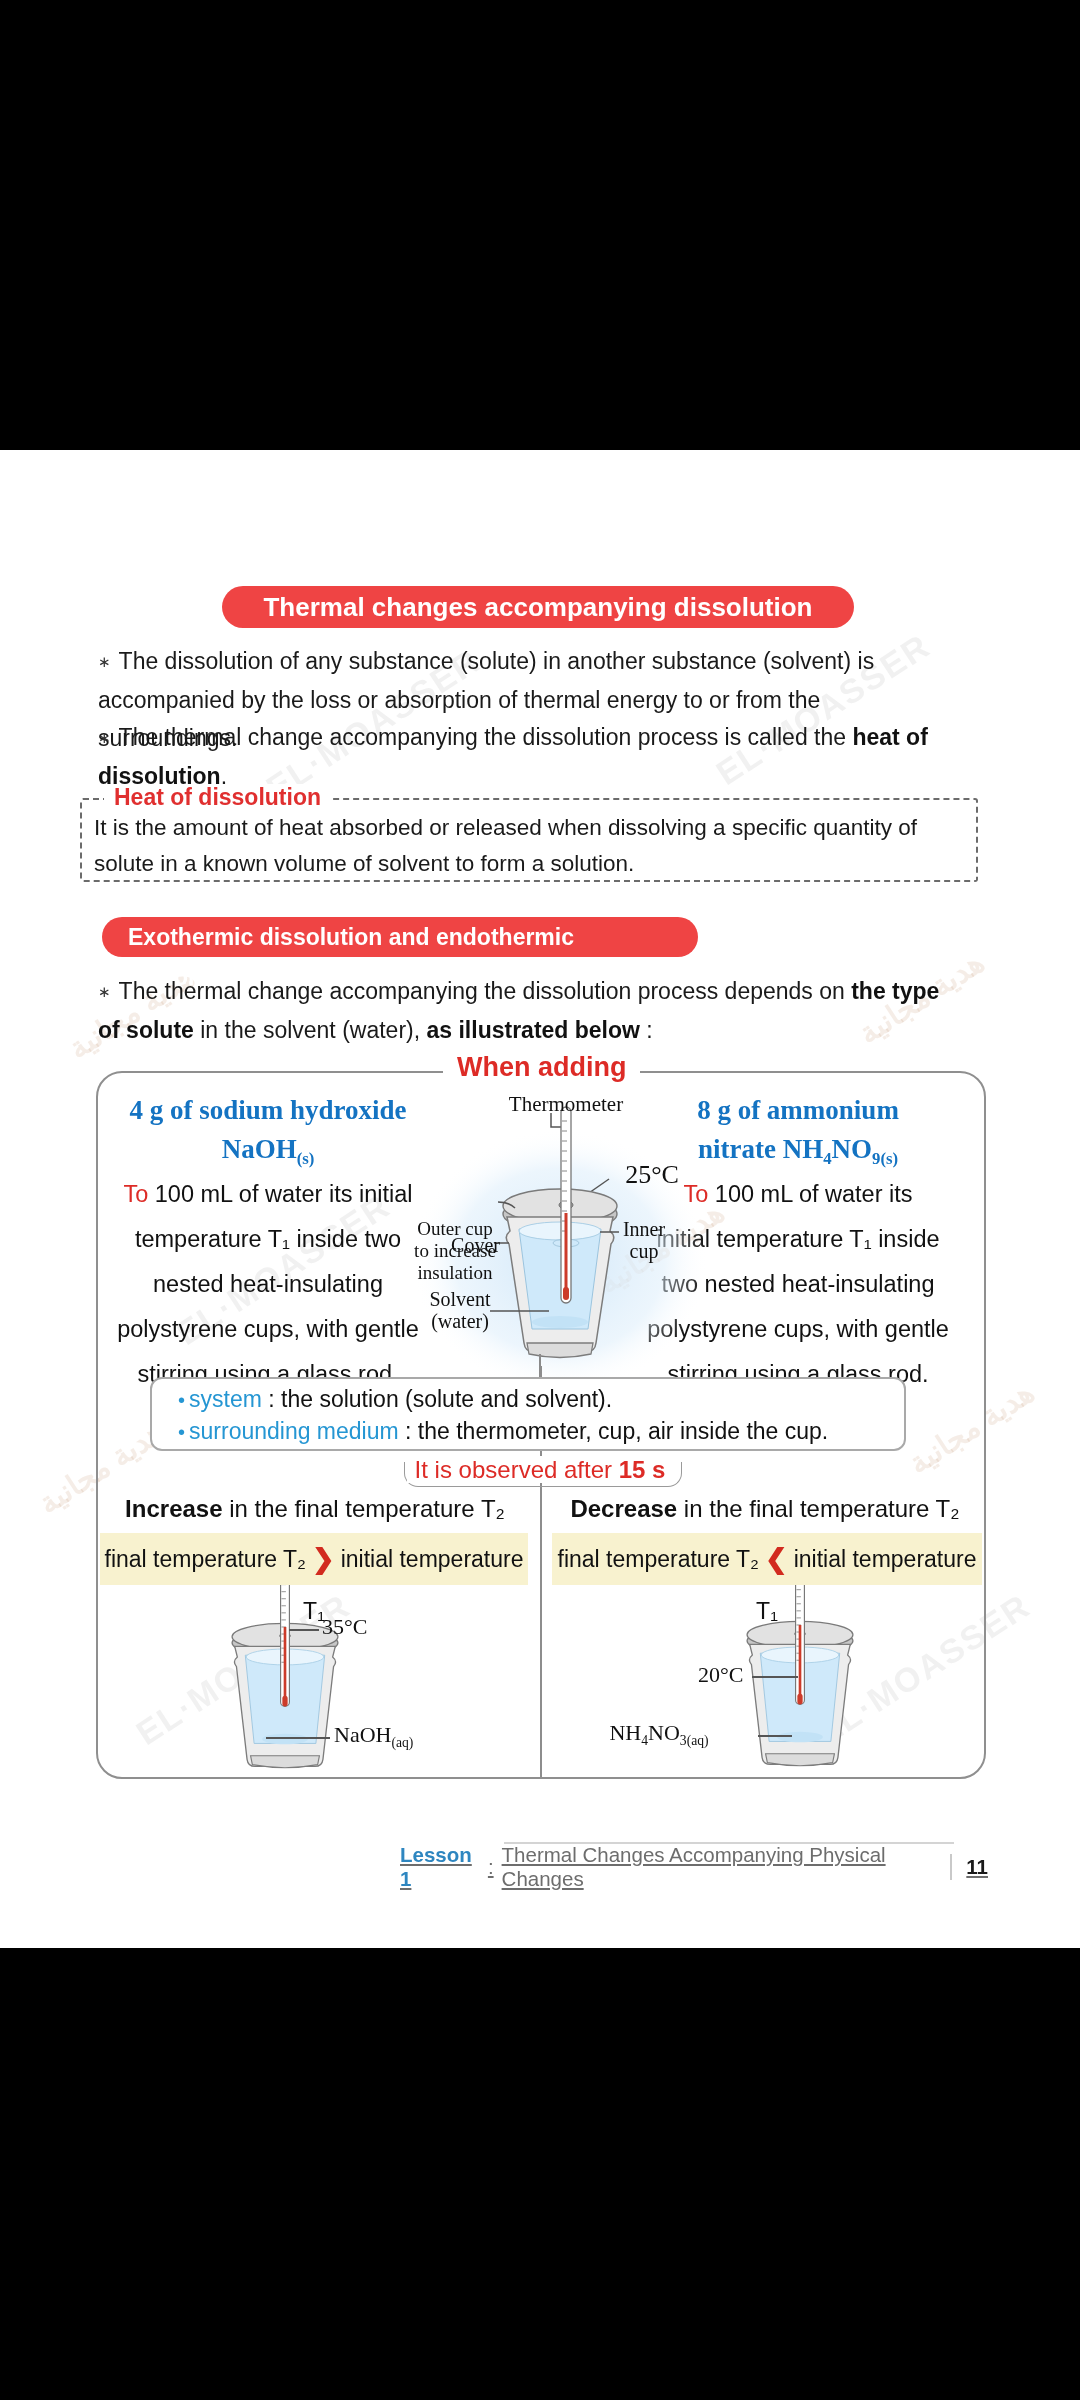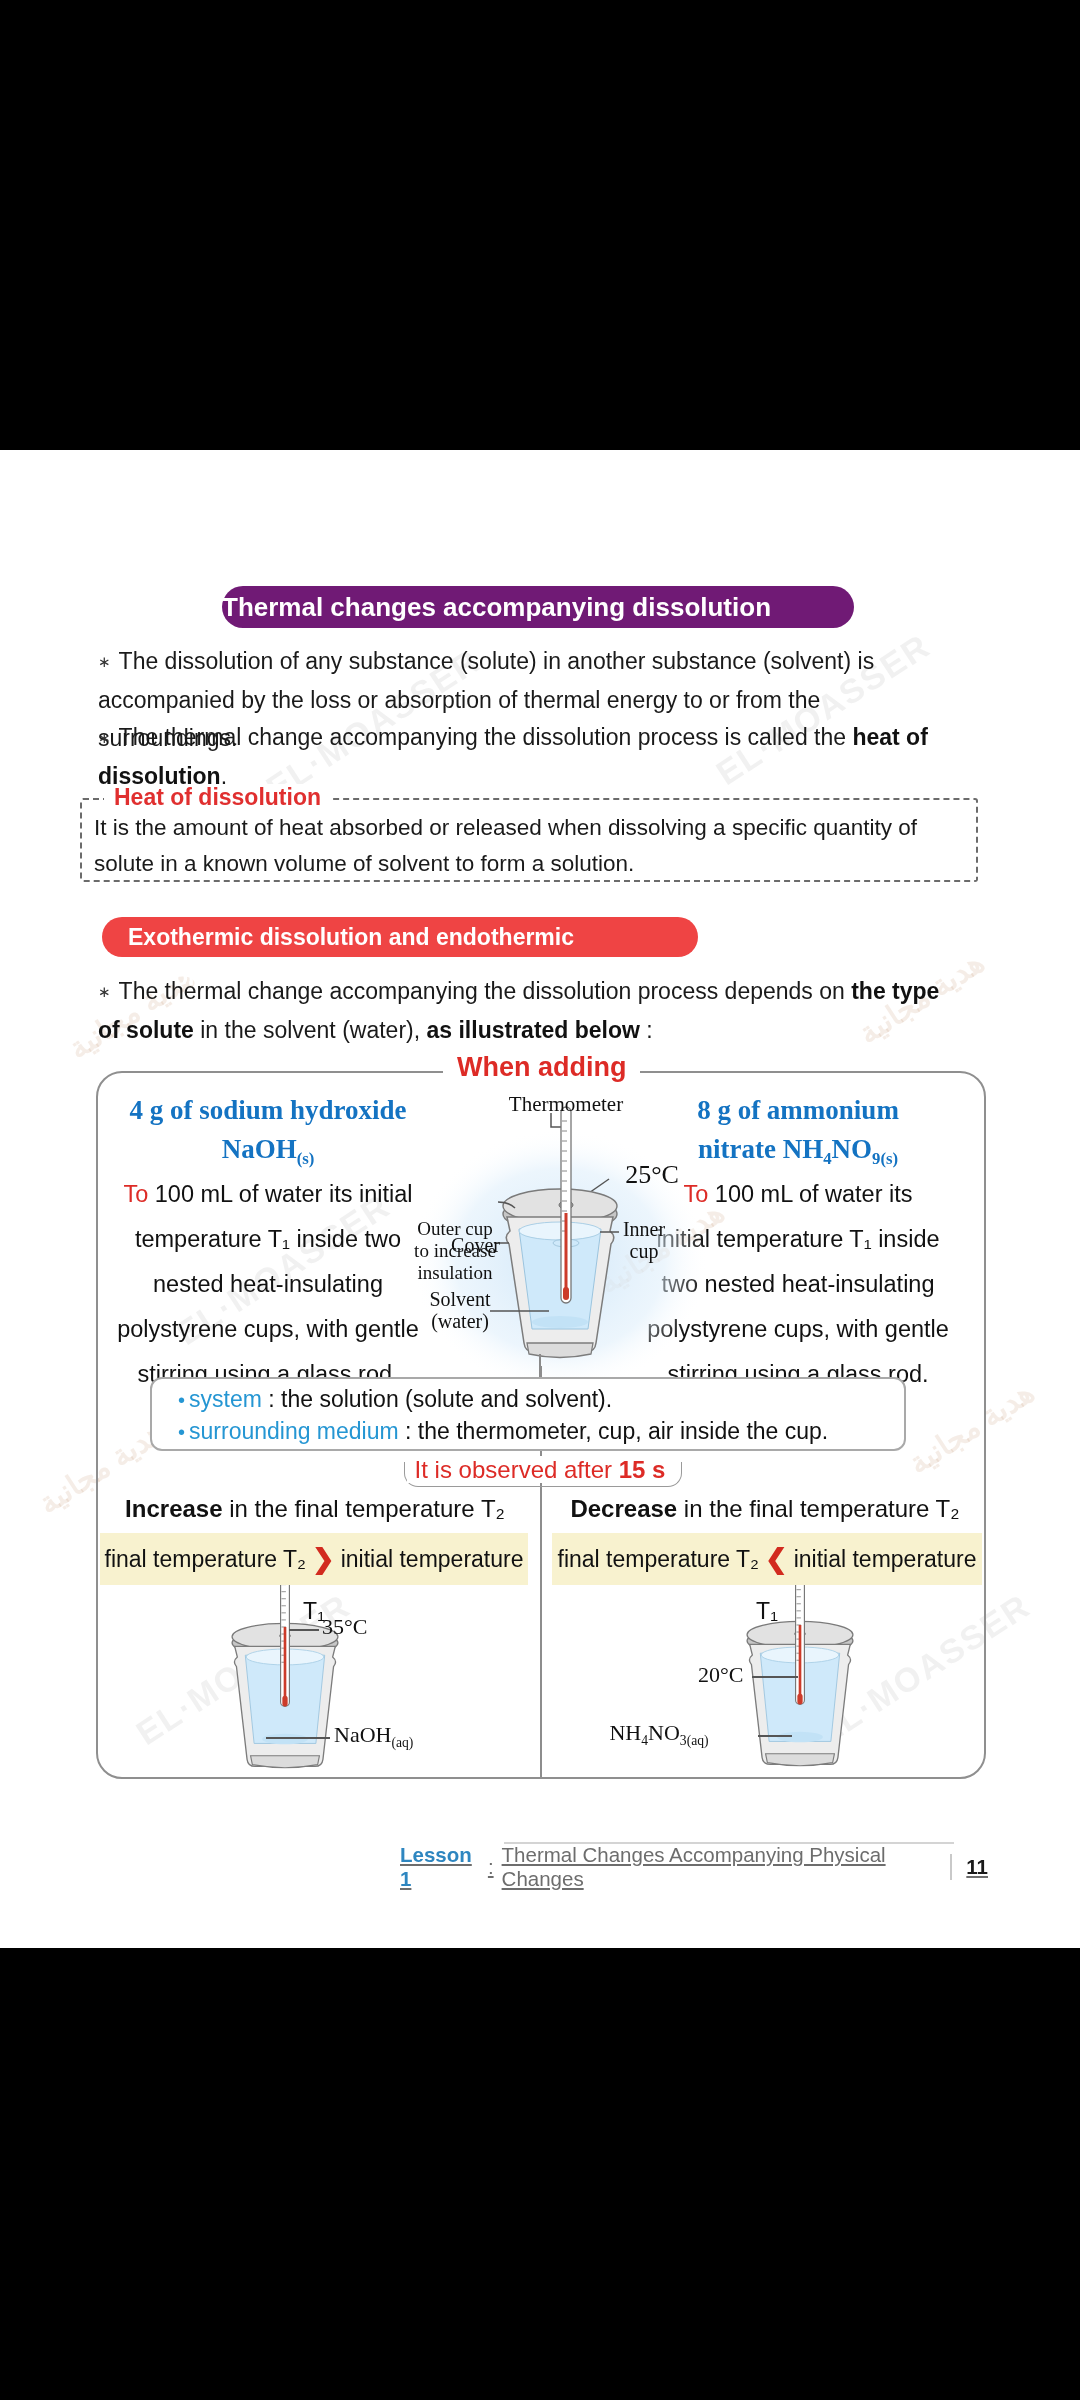--- a/index.html
+++ b/index.html
@@ -9,22 +9,22 @@
   .abs{position:absolute;}
   .pre{white-space:pre-line;}
   sub.s{font-size:0.62em;vertical-align:-0.35em;}
 
   
   .wm{position:absolute;transform:rotate(-33deg);font-weight:bold;pointer-events:none;
       font-size:34px;color:rgba(150,150,150,0.13);letter-spacing:2px;}
   .wm.ar{font-size:30px;color:rgba(195,140,105,0.16);}
 
   
-  .title-pill{left:222px;top:136px;width:632px;height:42px;background:#701a75;border-radius:22px;
-      color:#fff;font-weight:bold;font-size:26px;line-height:42px;text-align:left;}
+  .title-pill{left:222px;top:136px;width:632px;height:42px;background:#ef4444;border-radius:22px;
+      color:#fff;font-weight:bold;font-size:26px;line-height:42px;text-align:center;}
 
   
   .bullet{left:98px;width:854px;font-size:23px;line-height:38px;color:#1a1a1a;}
   .bullet .mark{color:#333;font-size:15px;vertical-align:2px;padding-right:8px;}
   .bullet b{color:#111;}
 
   
   .heat-box{left:80px;top:348px;width:898px;height:84px;border:2px dashed #6b6b6b;border-radius:3px;
       box-sizing:border-box;}
   .heat-title{left:104px;top:334px;background:#fff;padding:0 10px;color:#e02f2f;font-weight:bold;

